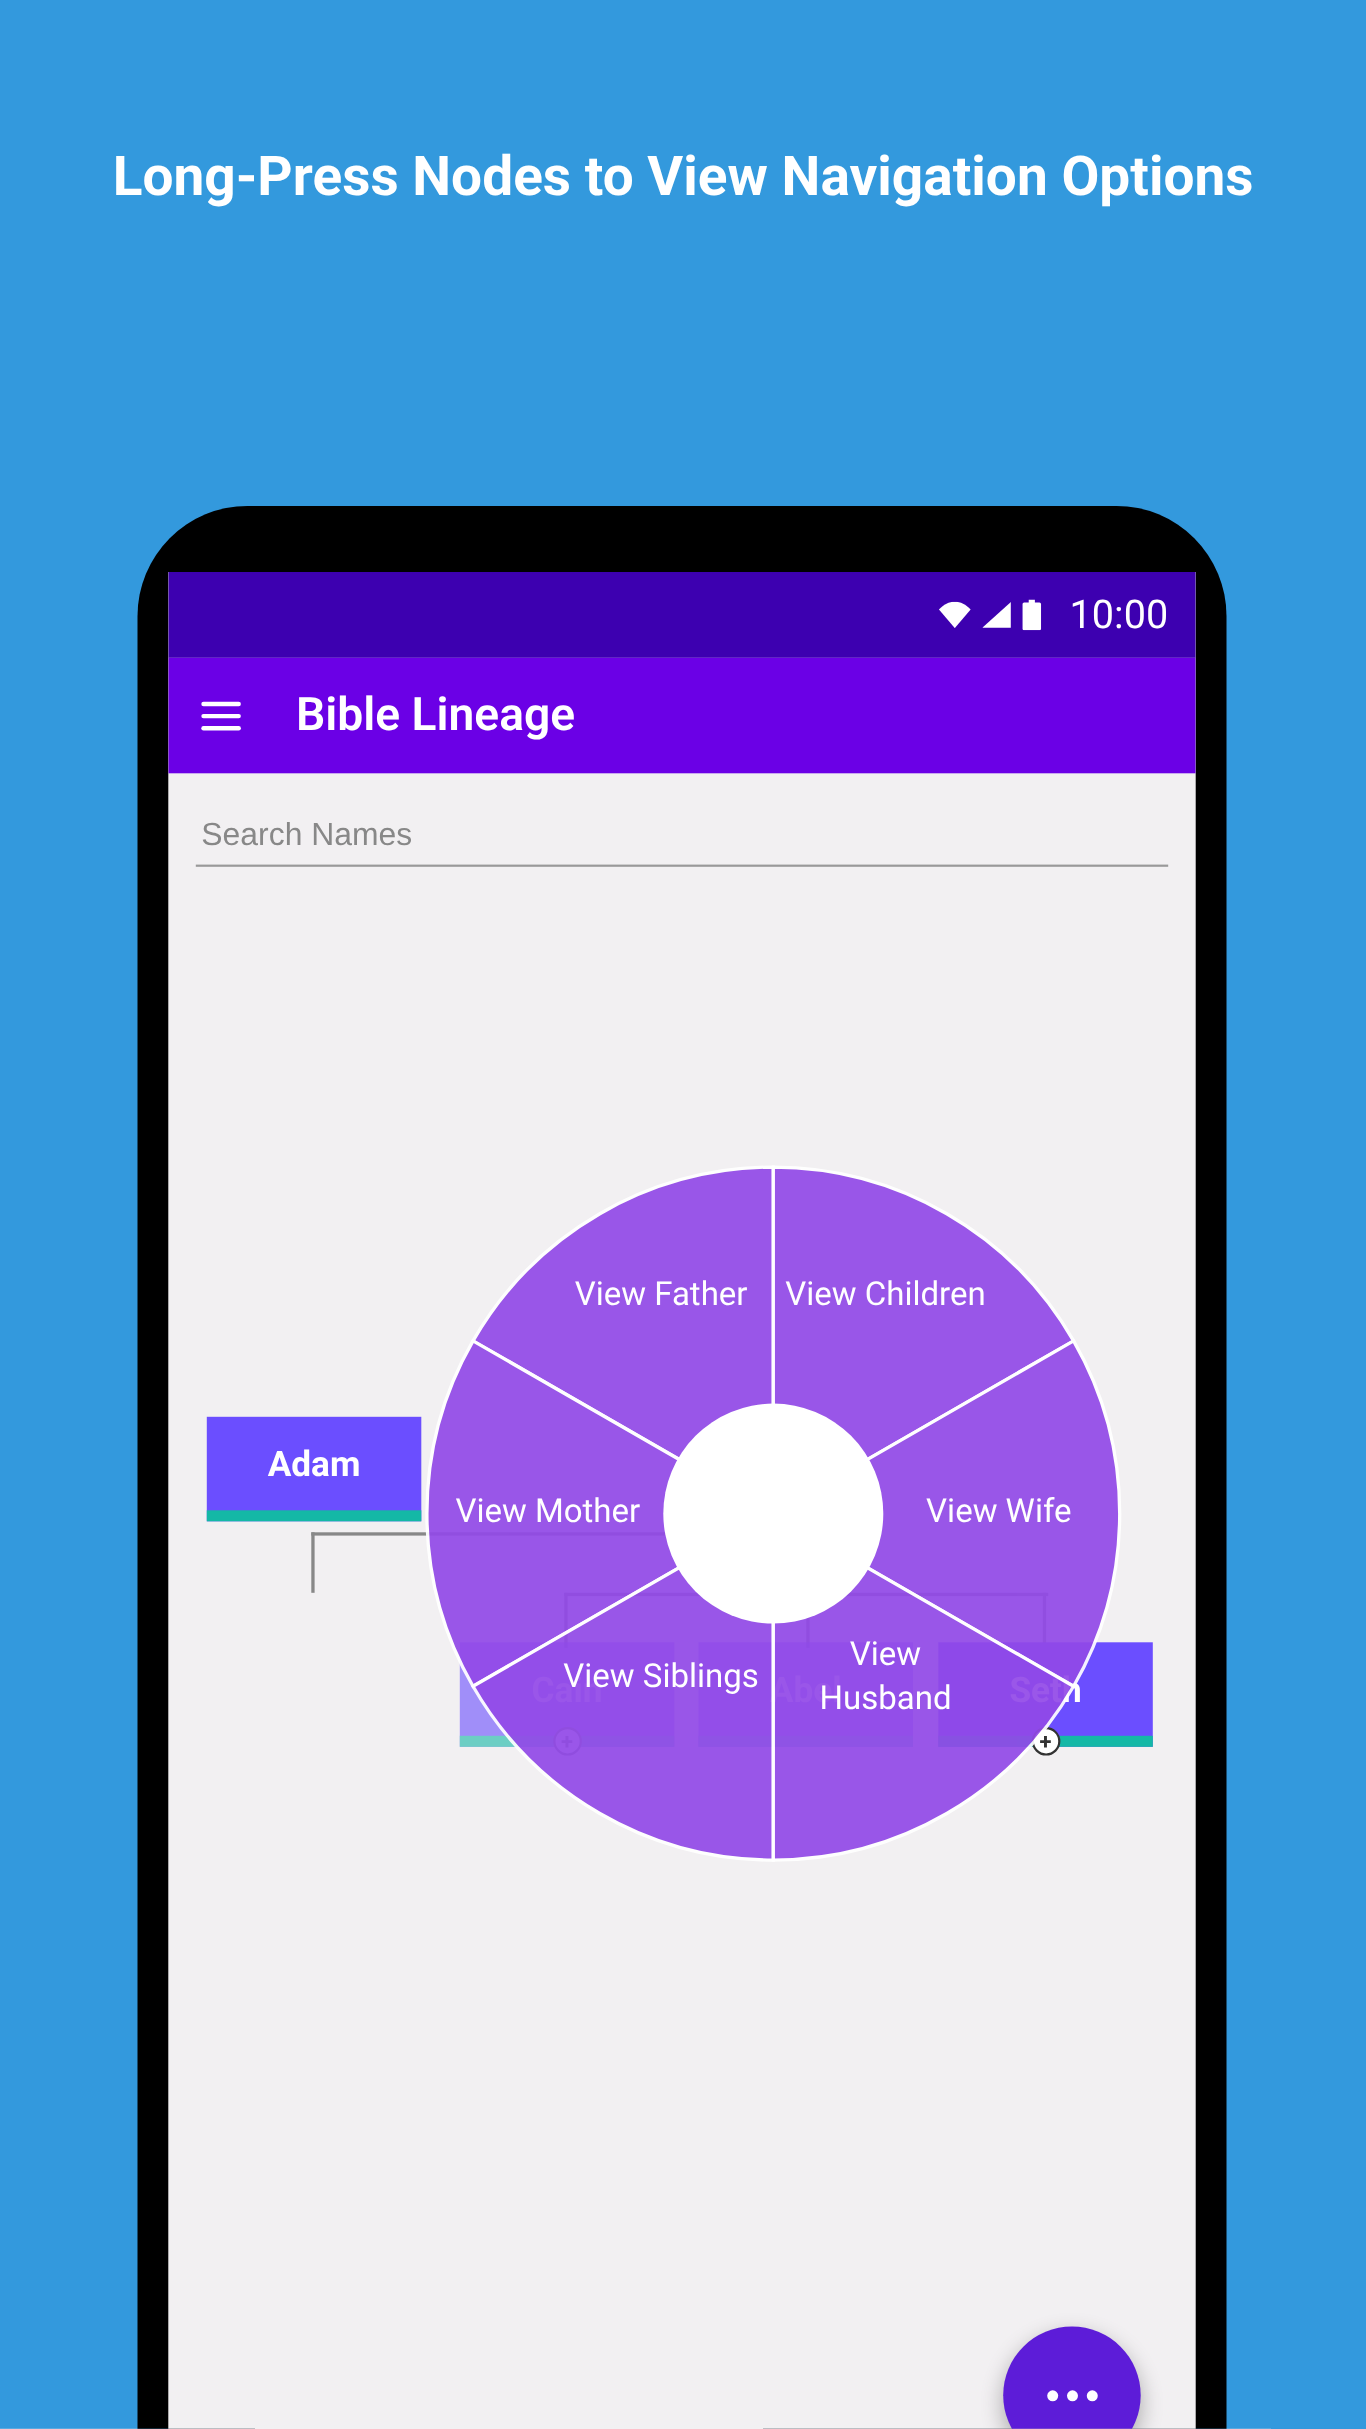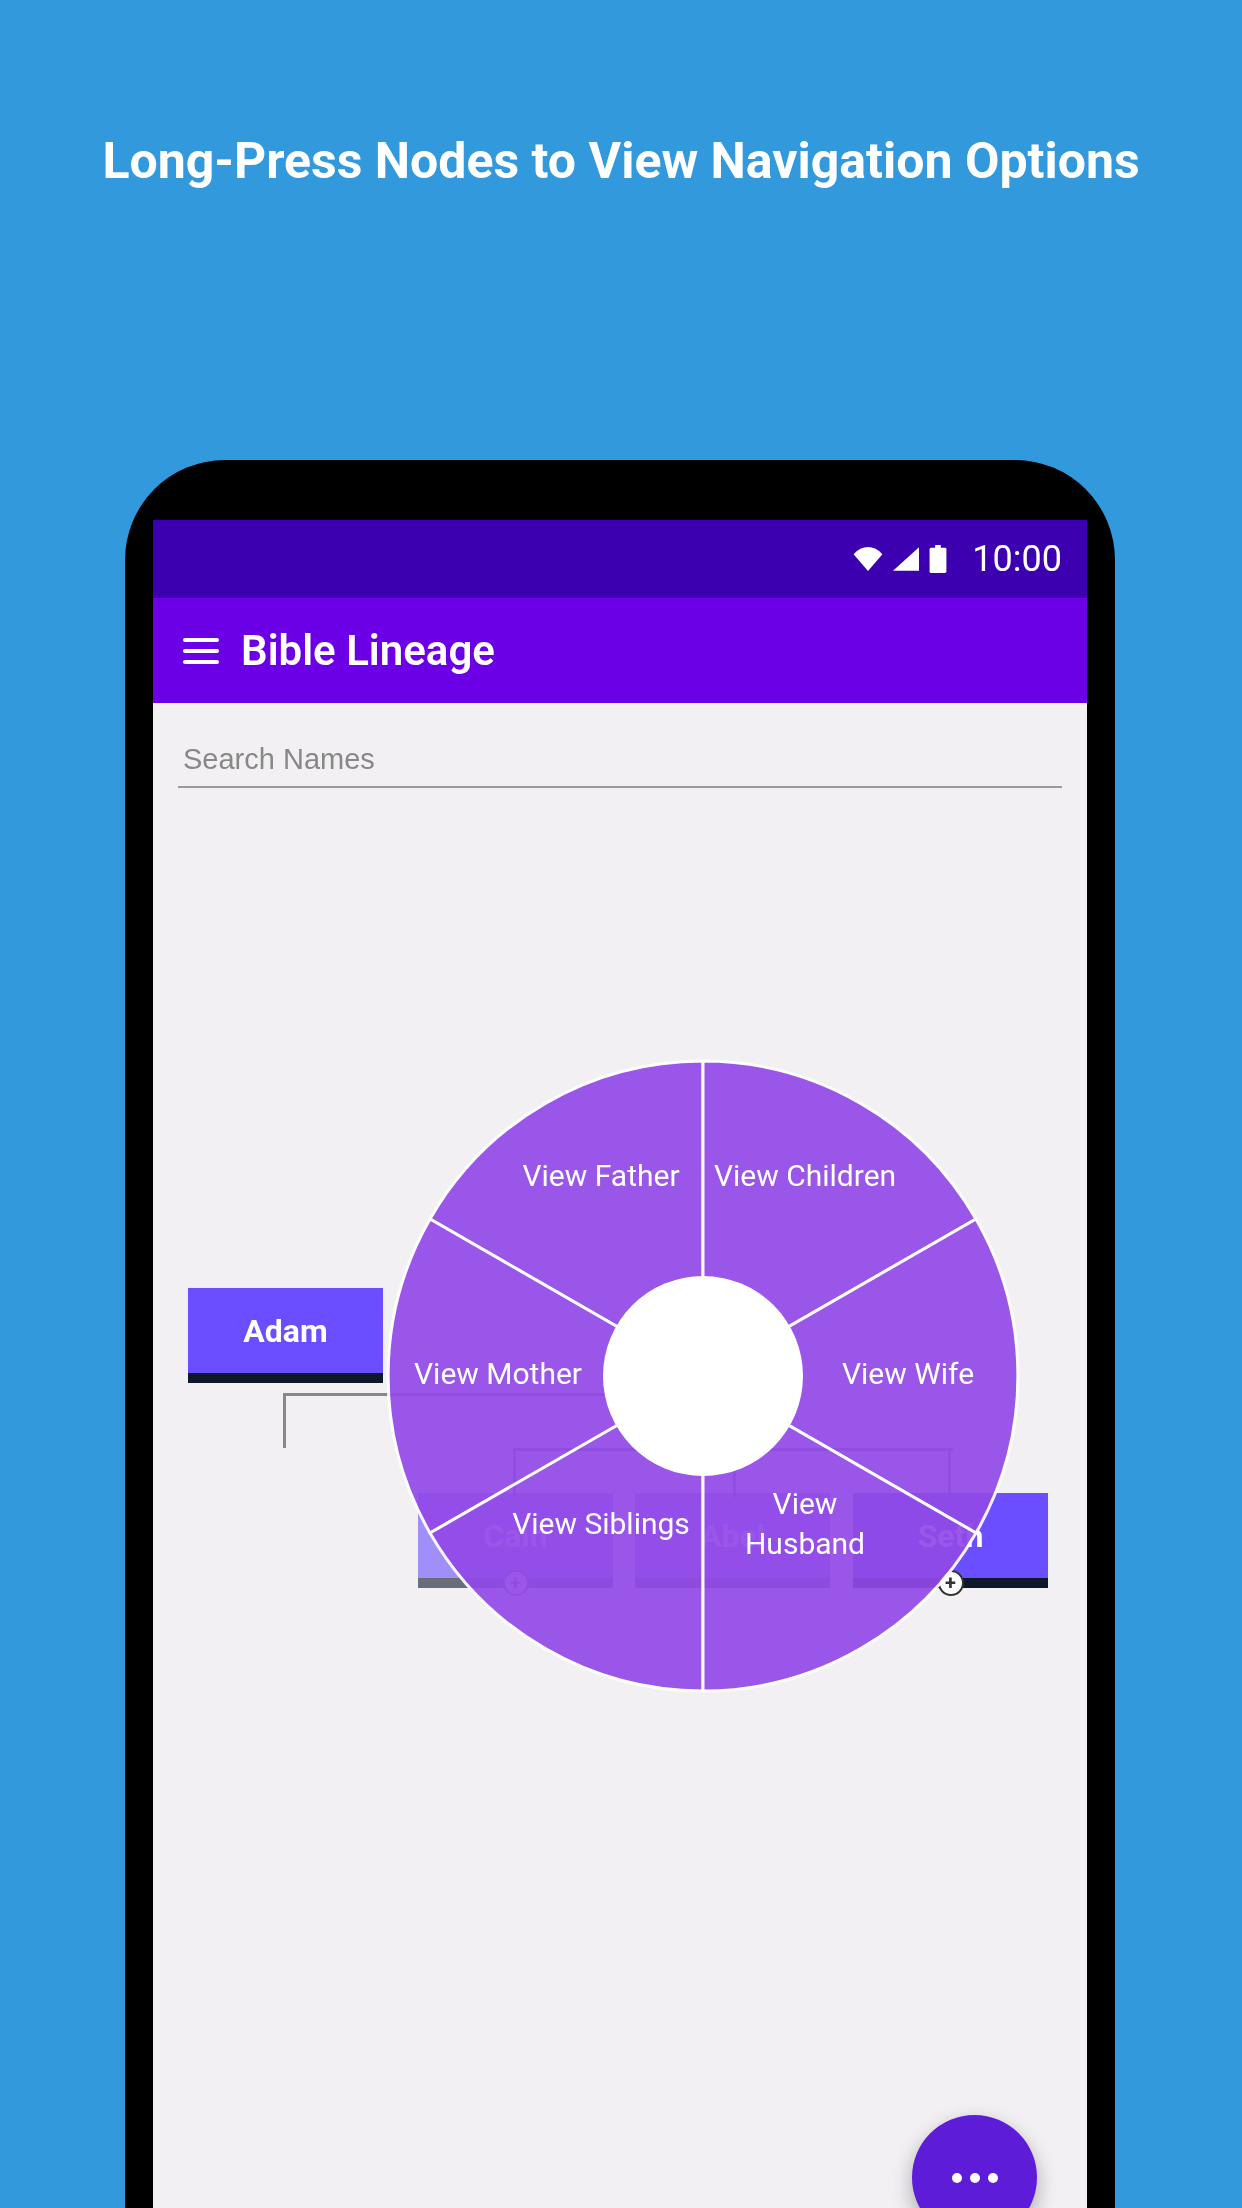--- a/index.html
+++ b/index.html
@@ -47,21 +47,21 @@
       color: white;
     }
     .status-time { font-size: 36px; font-weight: 400; }
     .status-icons { display: flex; align-items: center; gap: 10px; }
     .app-bar {
       height: 105px;
       background: #6b00e6;
       display: flex;
       align-items: center;
       padding: 0 30px;
-      gap: 22px;
+      gap: 50px;
     }
     .hamburger {
       display: flex;
       flex-direction: column;
       gap: 7px;
       cursor: pointer;
     }
     .hamburger span {
       width: 36px;
       height: 4px;
@@ -89,21 +89,21 @@
       position: absolute;
       width: 195px;
       height: 95px;
       background: #6b4eff;
       color: white;
       font-size: 32px;
       font-weight: 700;
       display: flex;
       align-items: center;
       justify-content: center;
-      border-bottom: 10px solid #0f172a;
+      border-bottom: 10px solid #14b8a6;
       text-align: center;
     }
     .node-plus {
       position: absolute;
       bottom: -18px;
       left: 50%;
       transform: translateX(-50%);
       width: 26px;
       height: 26px;
       background: white;

